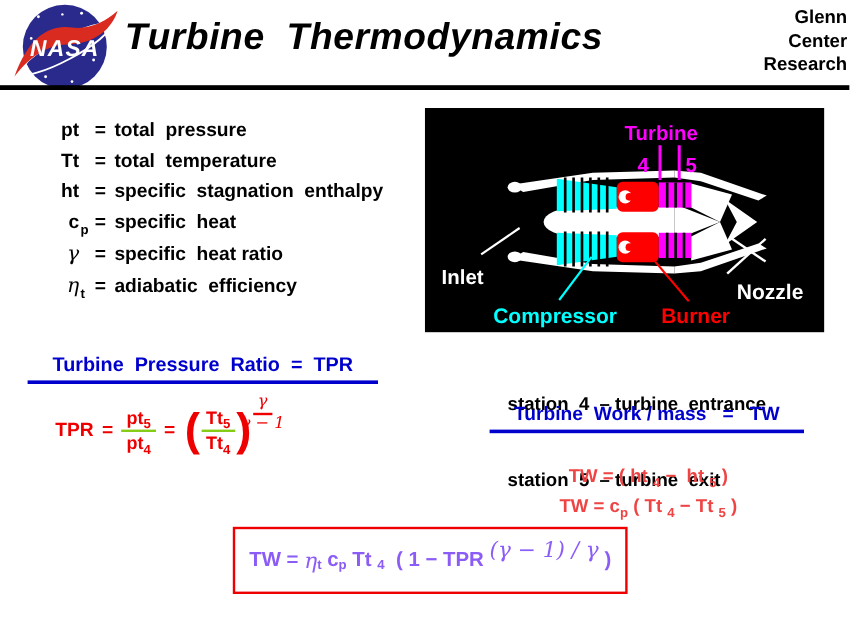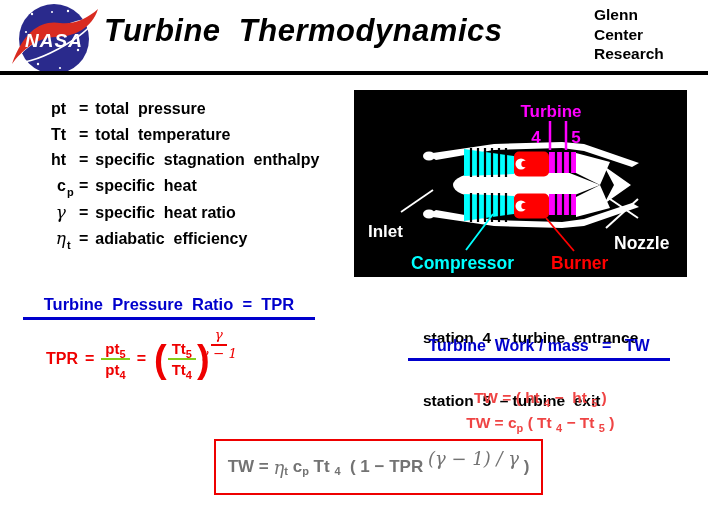--- a/index.html
+++ b/index.html
@@ -7,21 +7,21 @@
     width:708px;height:530px;position:relative;background:#ffffff;overflow:hidden;
     font-family:"Liberation Sans",sans-serif;font-weight:bold;color:#000;
   }
   .abs{position:absolute;}
   .pre{white-space:pre;}
 
   
   .logo{left:8px;top:2px;width:92px;height:74px;}
   .title{left:104px;top:13px;width:500px;text-align:left;
          font-size:31px;font-style:italic;letter-spacing:0.5px;}
-  .org{left:594px;top:5px;width:112px;text-align:left;font-size:15.5px;line-height:19.5px;}
+  .org{left:594px;top:5px;width:112px;text-align:right;font-size:15.5px;line-height:19.5px;}
   .rule{left:0;top:71px;width:708px;height:4px;background:#000;}
 
   
   .defs{left:40px;top:100px;font-size:16px;}
   .defrow{height:25.6px;display:flex;align-items:baseline;}
   .dsym{min-width:26px;text-align:right;display:inline-block;}
   .dsub{font-size:11px;position:relative;top:5px;margin-left:1px;min-width:7px;display:inline-block;}
   .deq{margin:0 7px 0 5px;}
   .ddef{white-space:pre;}
   .gk{font-family:"DejaVu Serif",serif;font-style:italic;font-weight:normal;}
@@ -50,23 +50,23 @@
   .exp{display:inline-flex;flex-direction:column;align-items:center;
        font-size:13.5px;line-height:1.15;transform:translateY(-15px);margin-left:-10px;}
   .exp .n{border-bottom:2px solid #ee0000;padding:0 4px 1px;}
 
   .twline{left:400px;width:272px;text-align:center;color:#ef4444;
           font-size:15.5px;white-space:pre;}
   .twl1{top:371px;}
   .twl2{top:396px;}
 
   
-  .box{left:214px;top:439px;width:329px;height:56px;border:2.5px solid #ee0000;
+  .box{left:194px;top:439px;width:329px;height:56px;border:2.5px solid #ee0000;
        box-sizing:border-box;display:flex;align-items:center;justify-content:center;
-       color:#737373;font-size:17px;white-space:pre;}
+       color:#8b5cf6;font-size:17px;white-space:pre;}
   .sp{font-size:18px;position:relative;top:-9px;}
   .gkinline{font-size:18px;}
 </style>
 </head>
 <body>
 
 <svg class="abs logo" viewBox="0 0 92 74">
   <circle cx="46" cy="37" r="35" fill="#2a2a8c"></circle>
   <g fill="#ffffff">
     <circle cx="24" cy="12" r="1.2"></circle>

